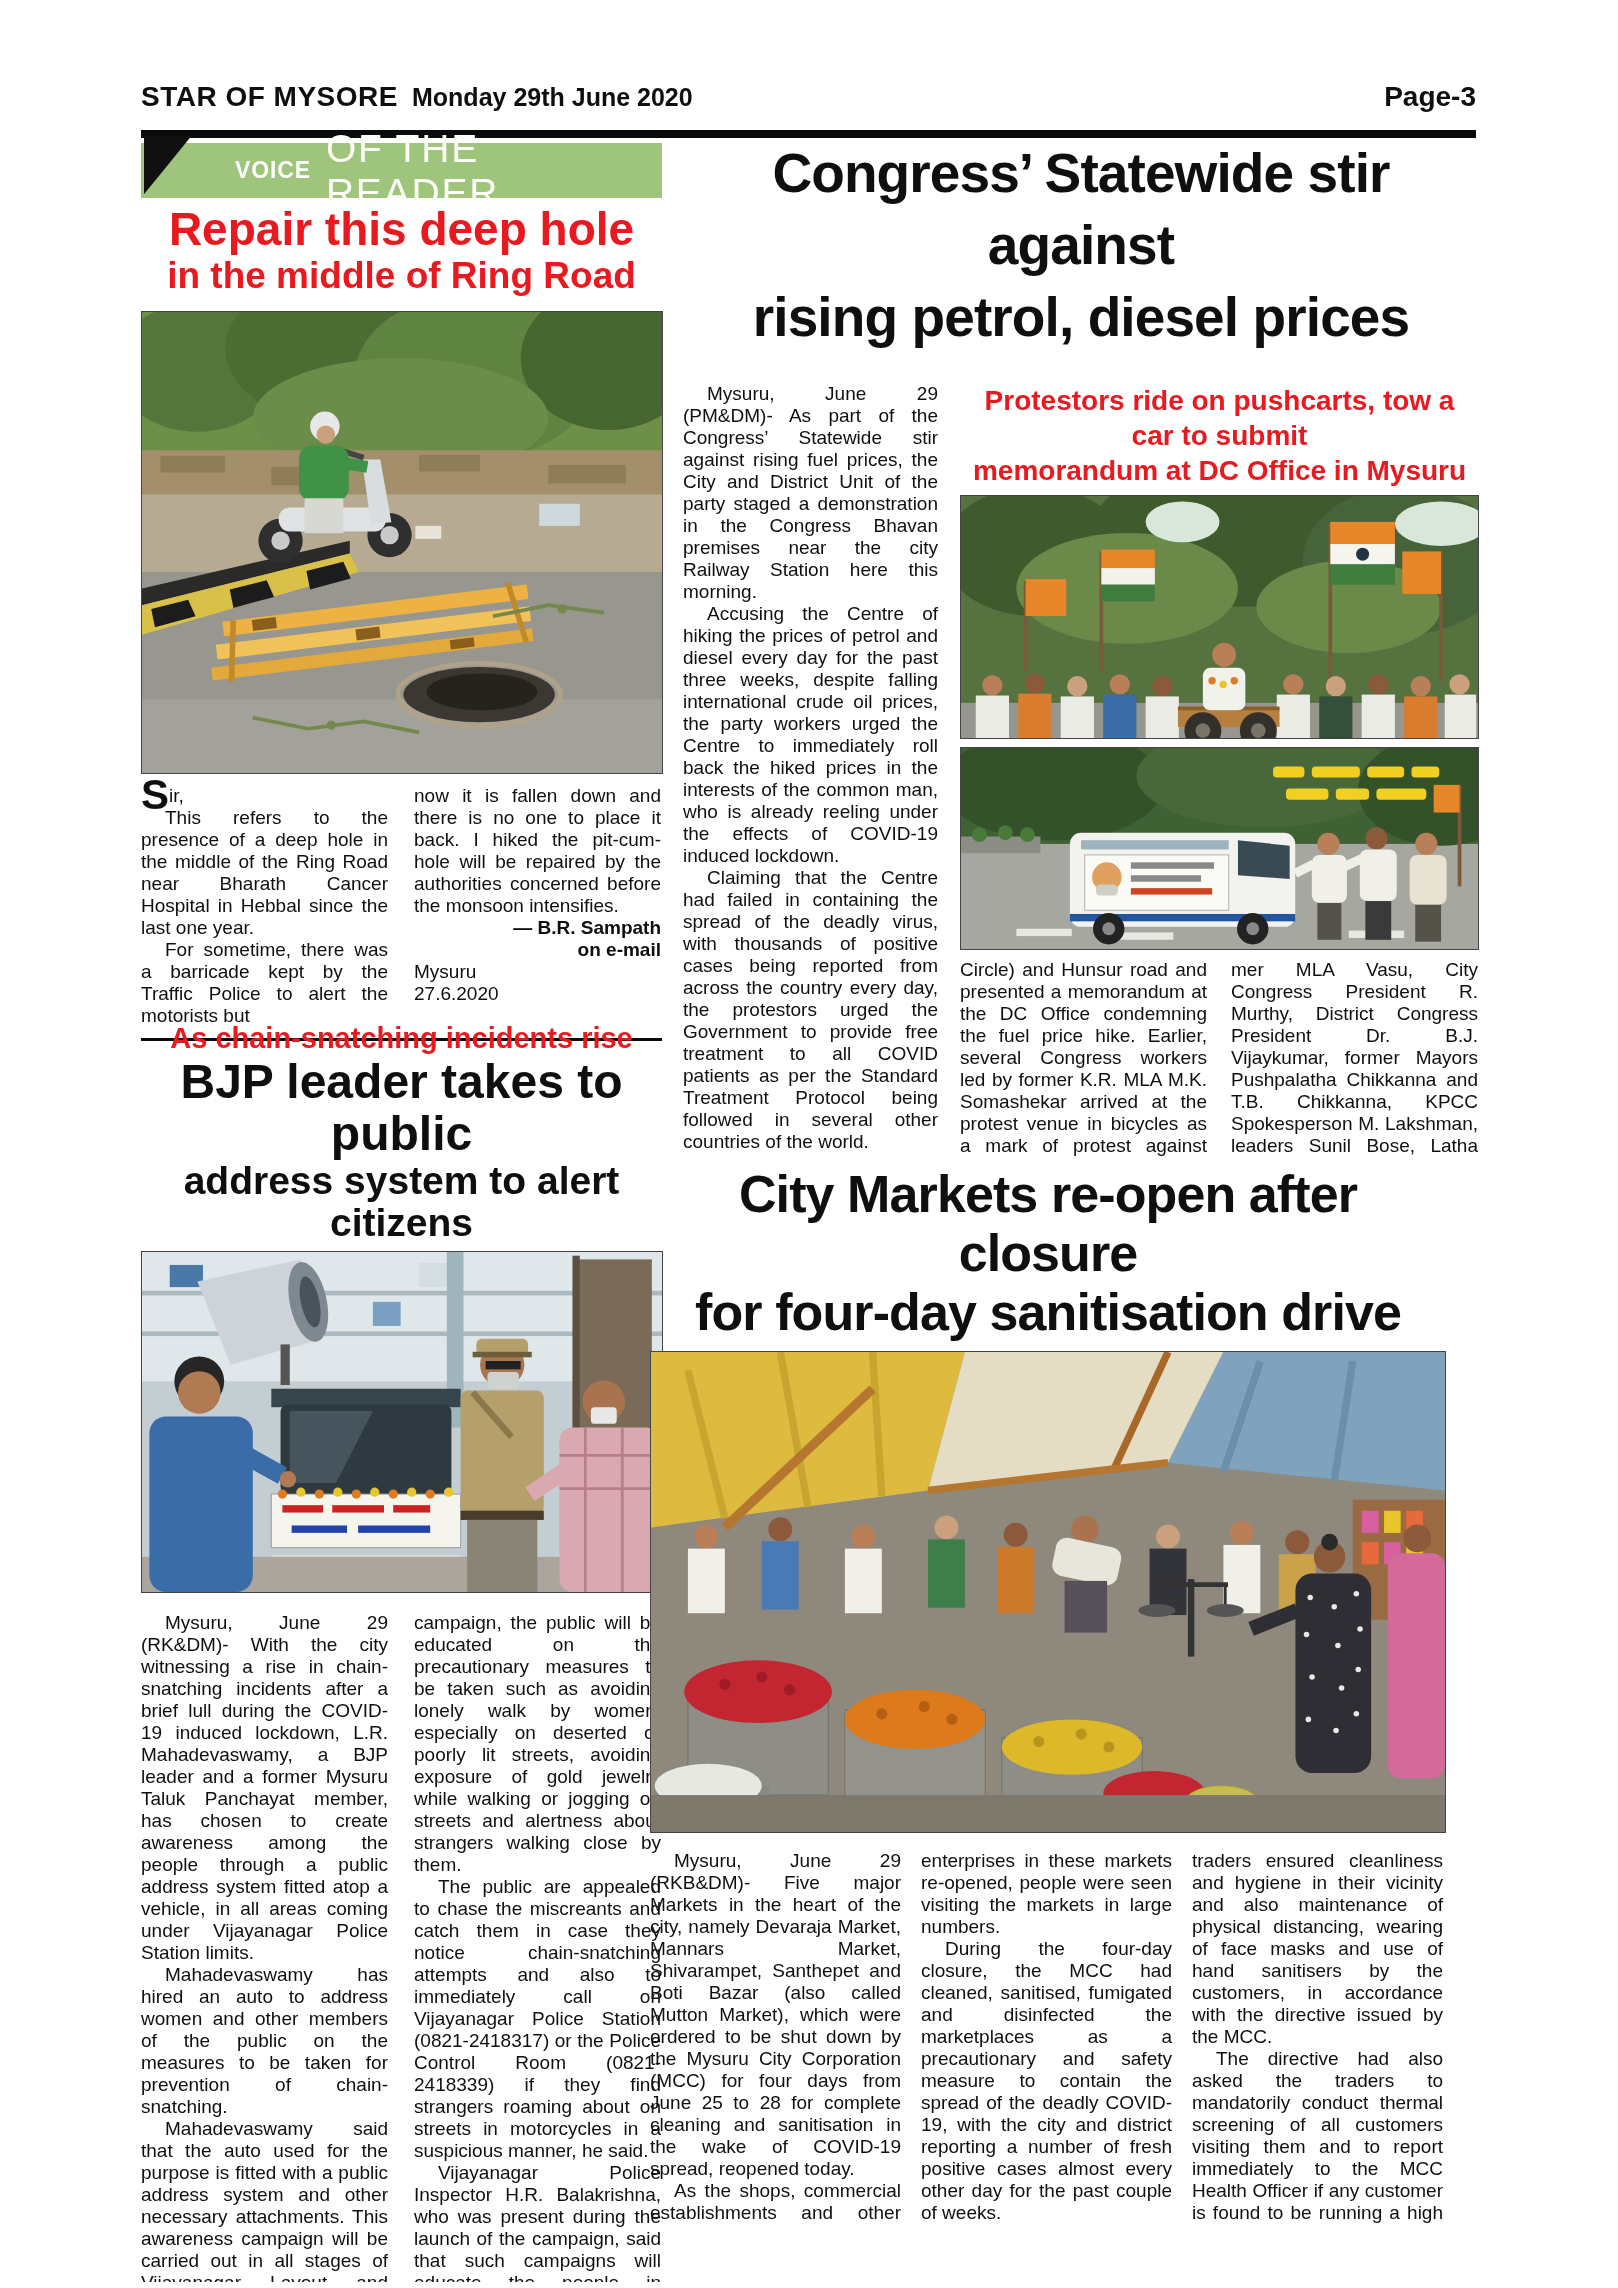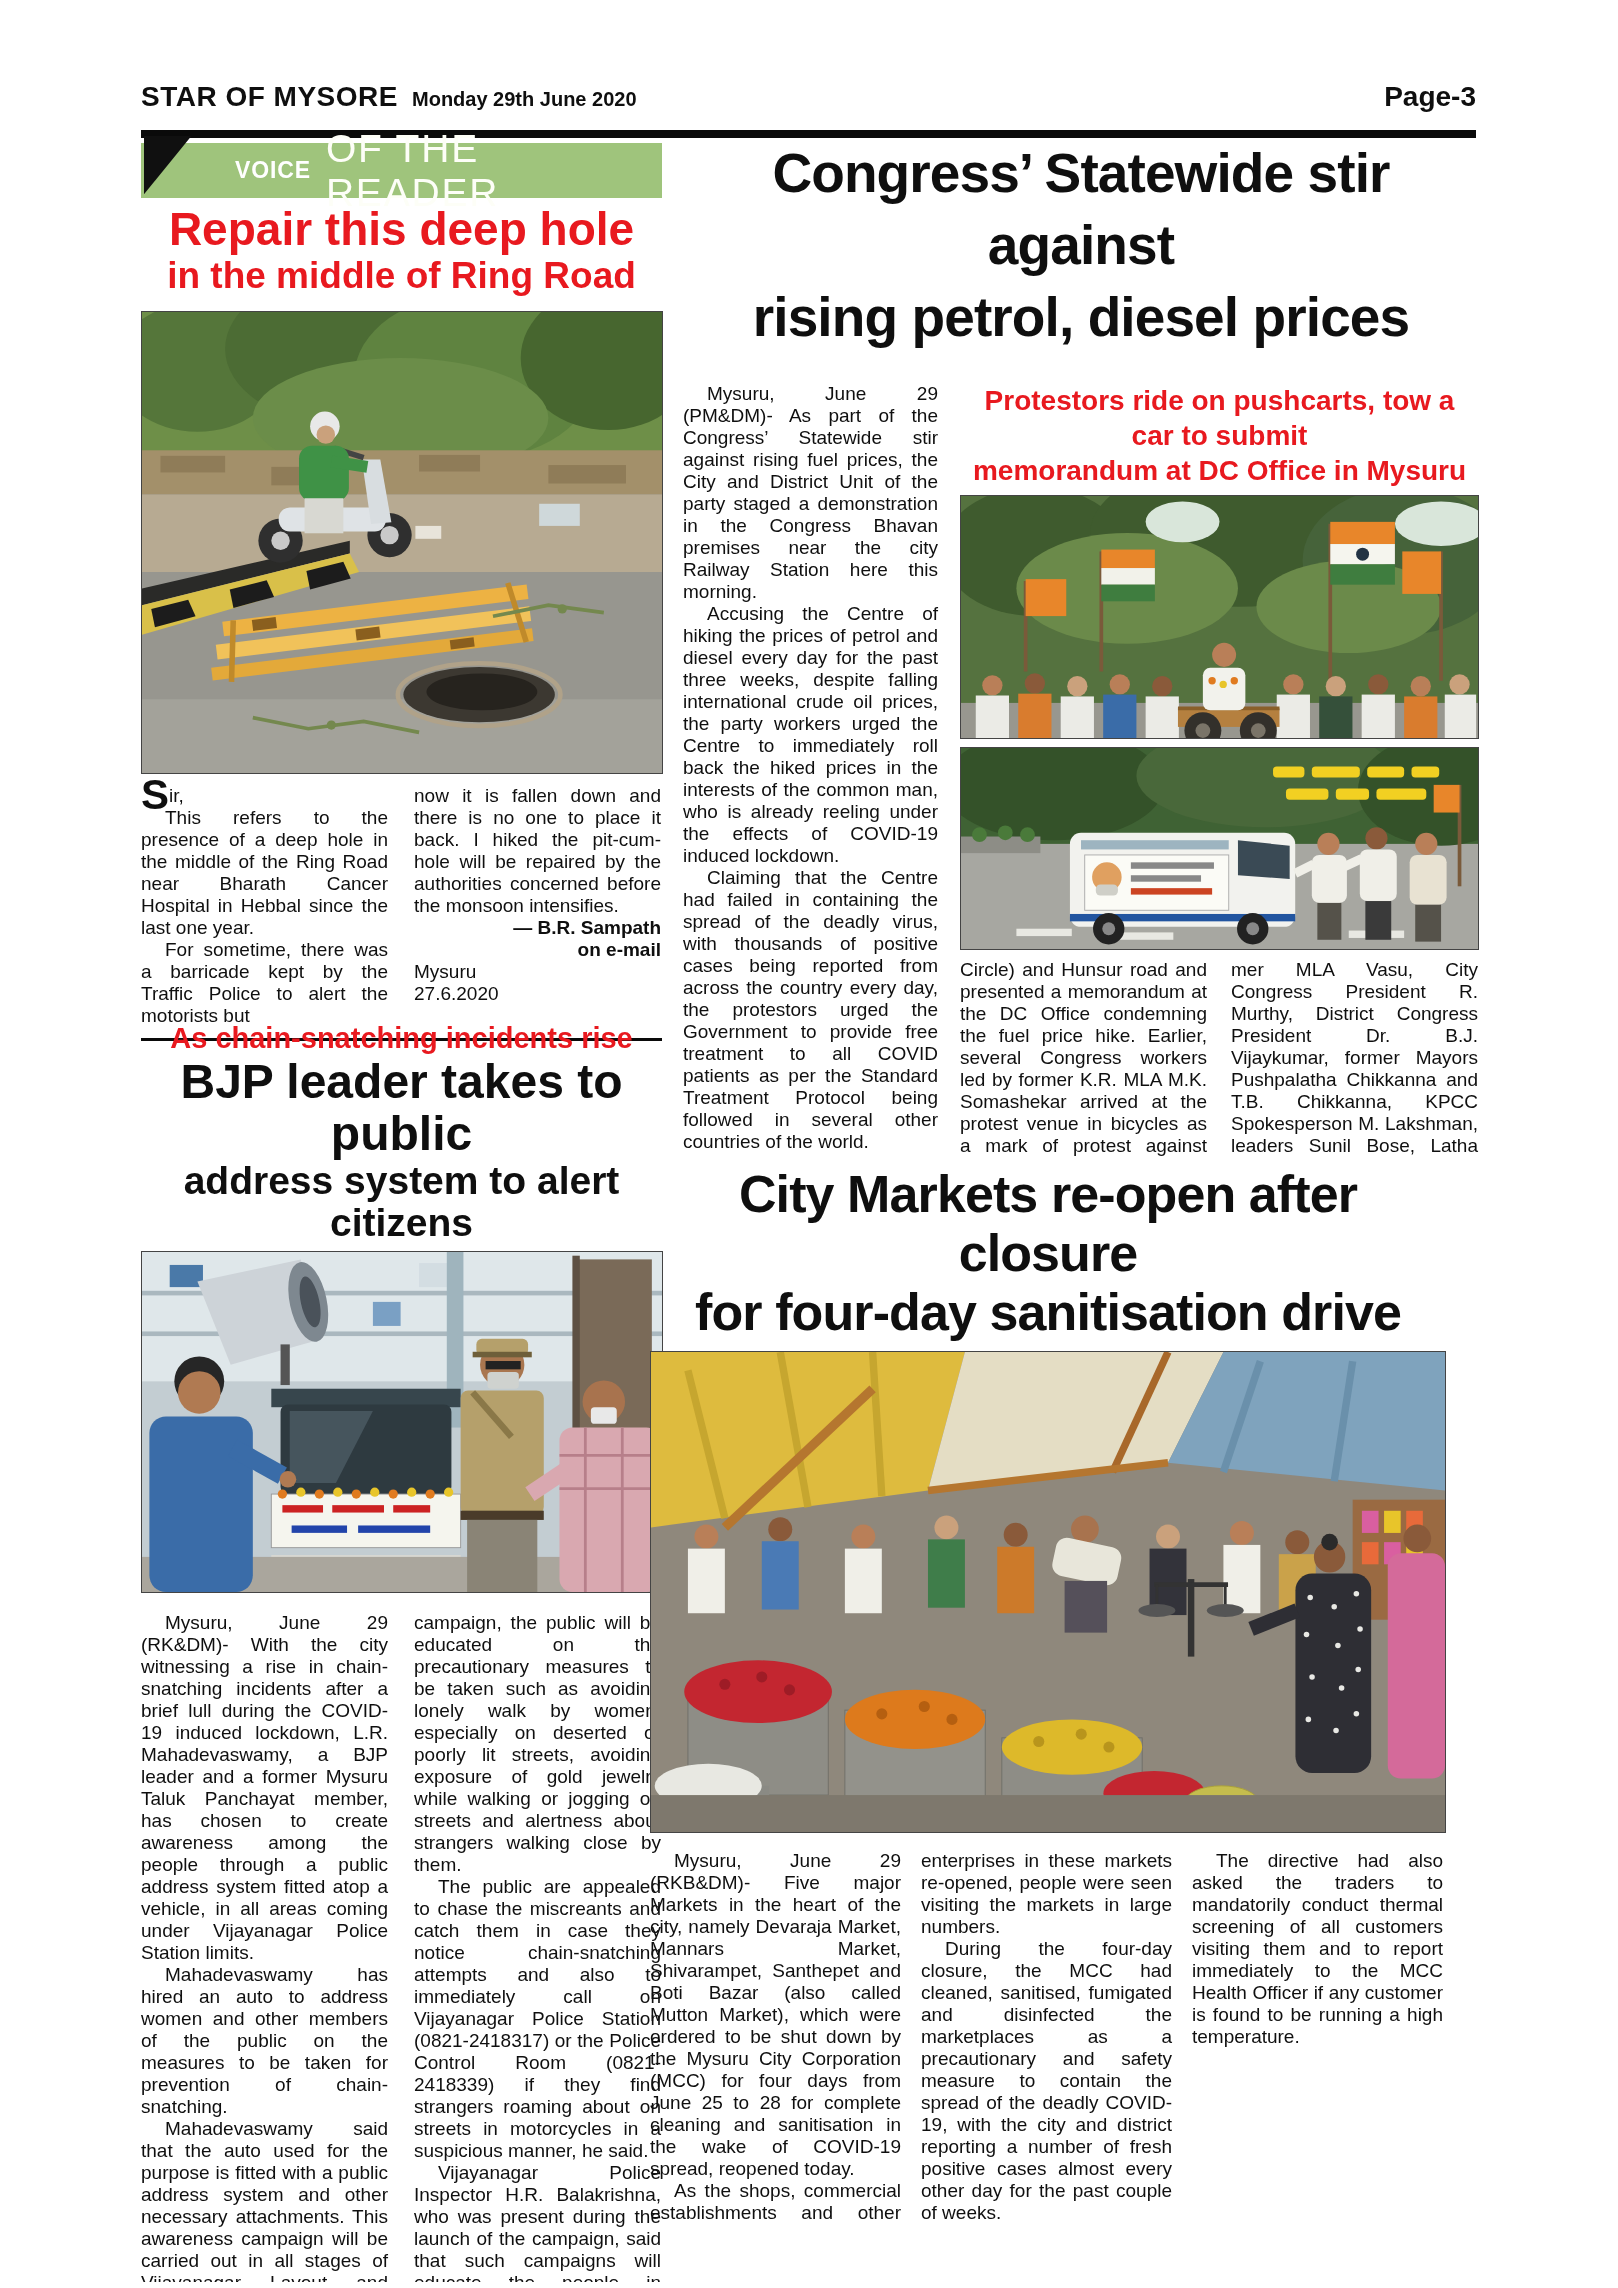--- a/index.html
+++ b/index.html
@@ -3,21 +3,21 @@
 <meta charset="utf-8">
 <style>
   html,body{margin:0;padding:0;background:#e9e9e9;}
   .page{
     position:relative;width:1619px;height:2289px;background:#ffffff;
     font-family:"Liberation Sans",sans-serif;color:#0f0f0f;overflow:hidden;
   }
   
   .hdr{position:absolute;left:141px;top:81px;width:1335px;display:flex;align-items:baseline;}
   .hdr .masthead{font-weight:bold;font-size:28px;letter-spacing:0.5px;width:271px;}
-  .hdr .issue-date{font-weight:bold;font-size:20px;}
+  .hdr .issue-date{font-weight:bold;font-size:25px;}
   .hdr .pageno{font-weight:bold;font-size:28px;margin-left:auto;}
   .hdr-rule{position:absolute;left:141px;top:130px;width:1335px;height:8.3px;background:#0a0a0a;}
 
   
   .bodycol{font-size:19px;line-height:22px;text-align:justify;}
   .bodycol p{margin:0;text-indent:24px;}
   .bodycol p.noind{text-indent:0;}
   .cols2{display:flex;gap:26px;}
   .cols2 .bodycol{width:247px;}
   figure{margin:0;}
@@ -482,19 +482,20 @@
       <div class="bodycol">
         <p>Mysuru, June 29 (RKB&amp;DM)- Five major Markets in the heart of the city, namely Devaraja Market, Mannars Market, Shivarampet, Santhepet and Boti Bazar (also called Mutton Market), which were ordered to be shut down by the Mysuru City Corporation (MCC) for four days from June 25 to 28 for complete cleaning and sanitisation in the wake of COVID-19 spread, reopened today.</p>
         <p>As the shops, commercial establishments and other business</p>
       </div>
       <div class="bodycol">
         <p class="noind">enterprises in these markets re-opened, people were seen visiting the markets in large numbers.</p>
         <p>During the four-day closure, the MCC had cleaned, sanitised, fumigated and disinfected the marketplaces as a precautionary and safety measure to contain the spread of the deadly COVID-19, with the city and district reporting a number of fresh positive cases almost every other day for the past couple of weeks.</p>
 
       </div>
       <div class="bodycol">
+        <p class="noind">traders ensured cleanliness and hygiene in their vicinity and also maintenance of physical distancing, wearing of face masks and use of hand sanitisers by the customers, in accordance with the directive issued by the MCC.</p>
         <p>The directive had also asked the traders to mandatorily conduct thermal screening of all customers visiting them and to report immediately to the MCC Health Officer if any customer is found to be running a high temperature.</p>
       </div>
     </div>
   </section>
 
 </div>
 
 
 </body></html>

